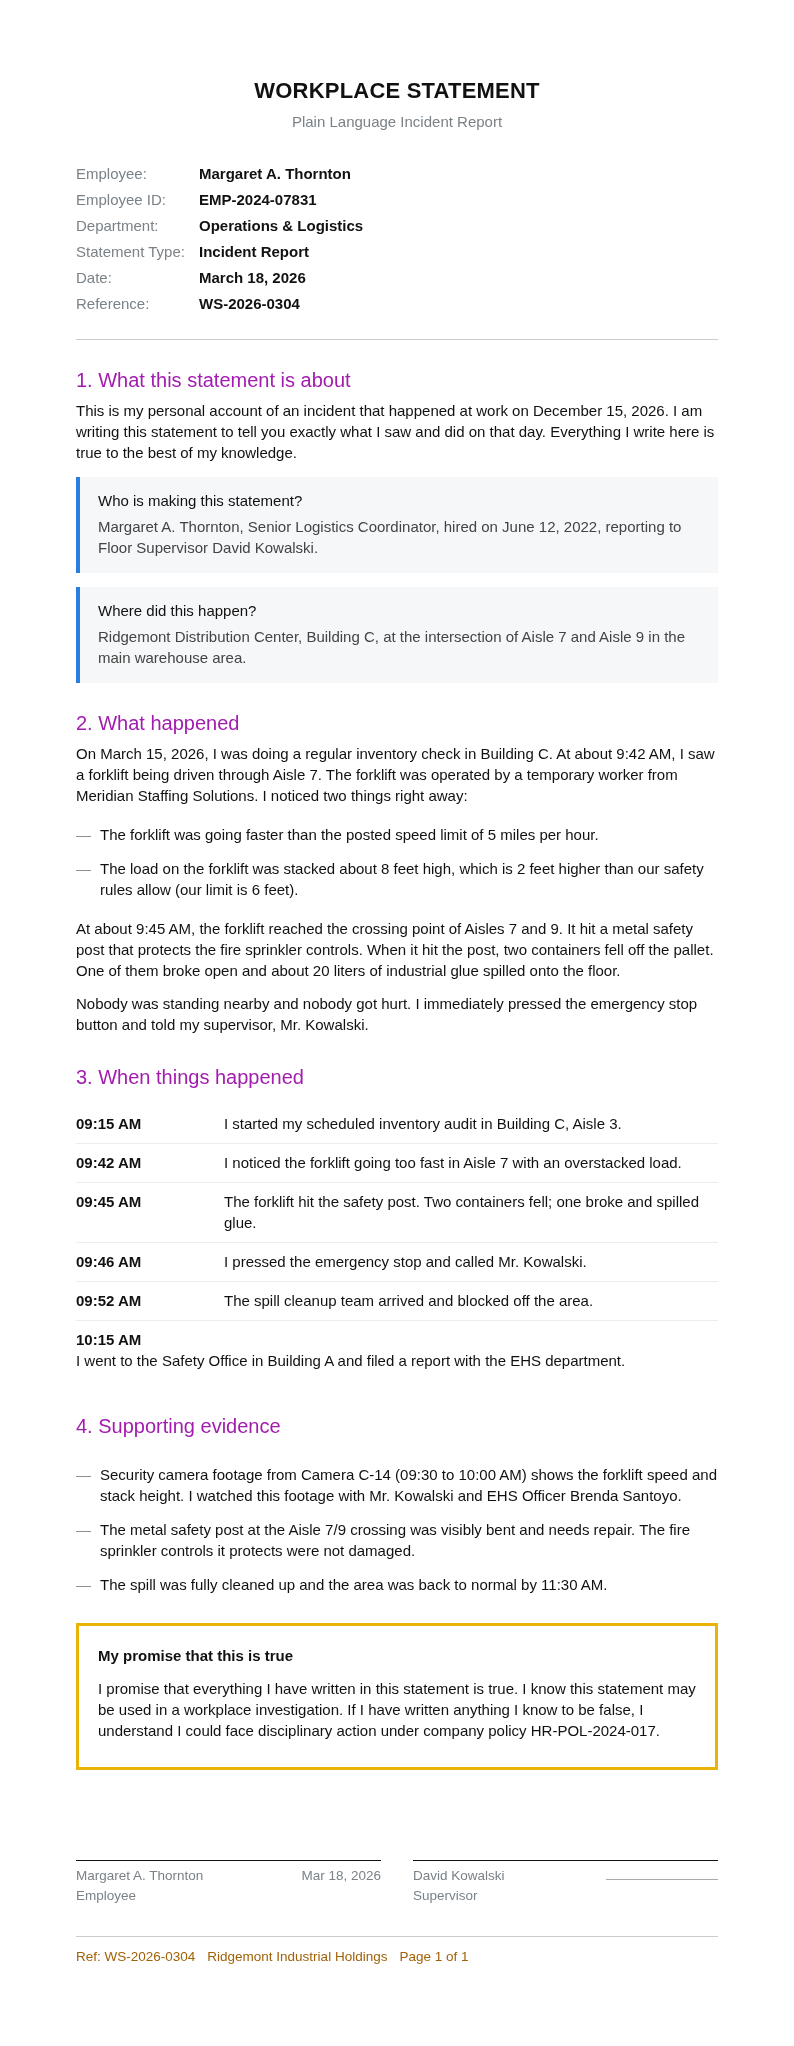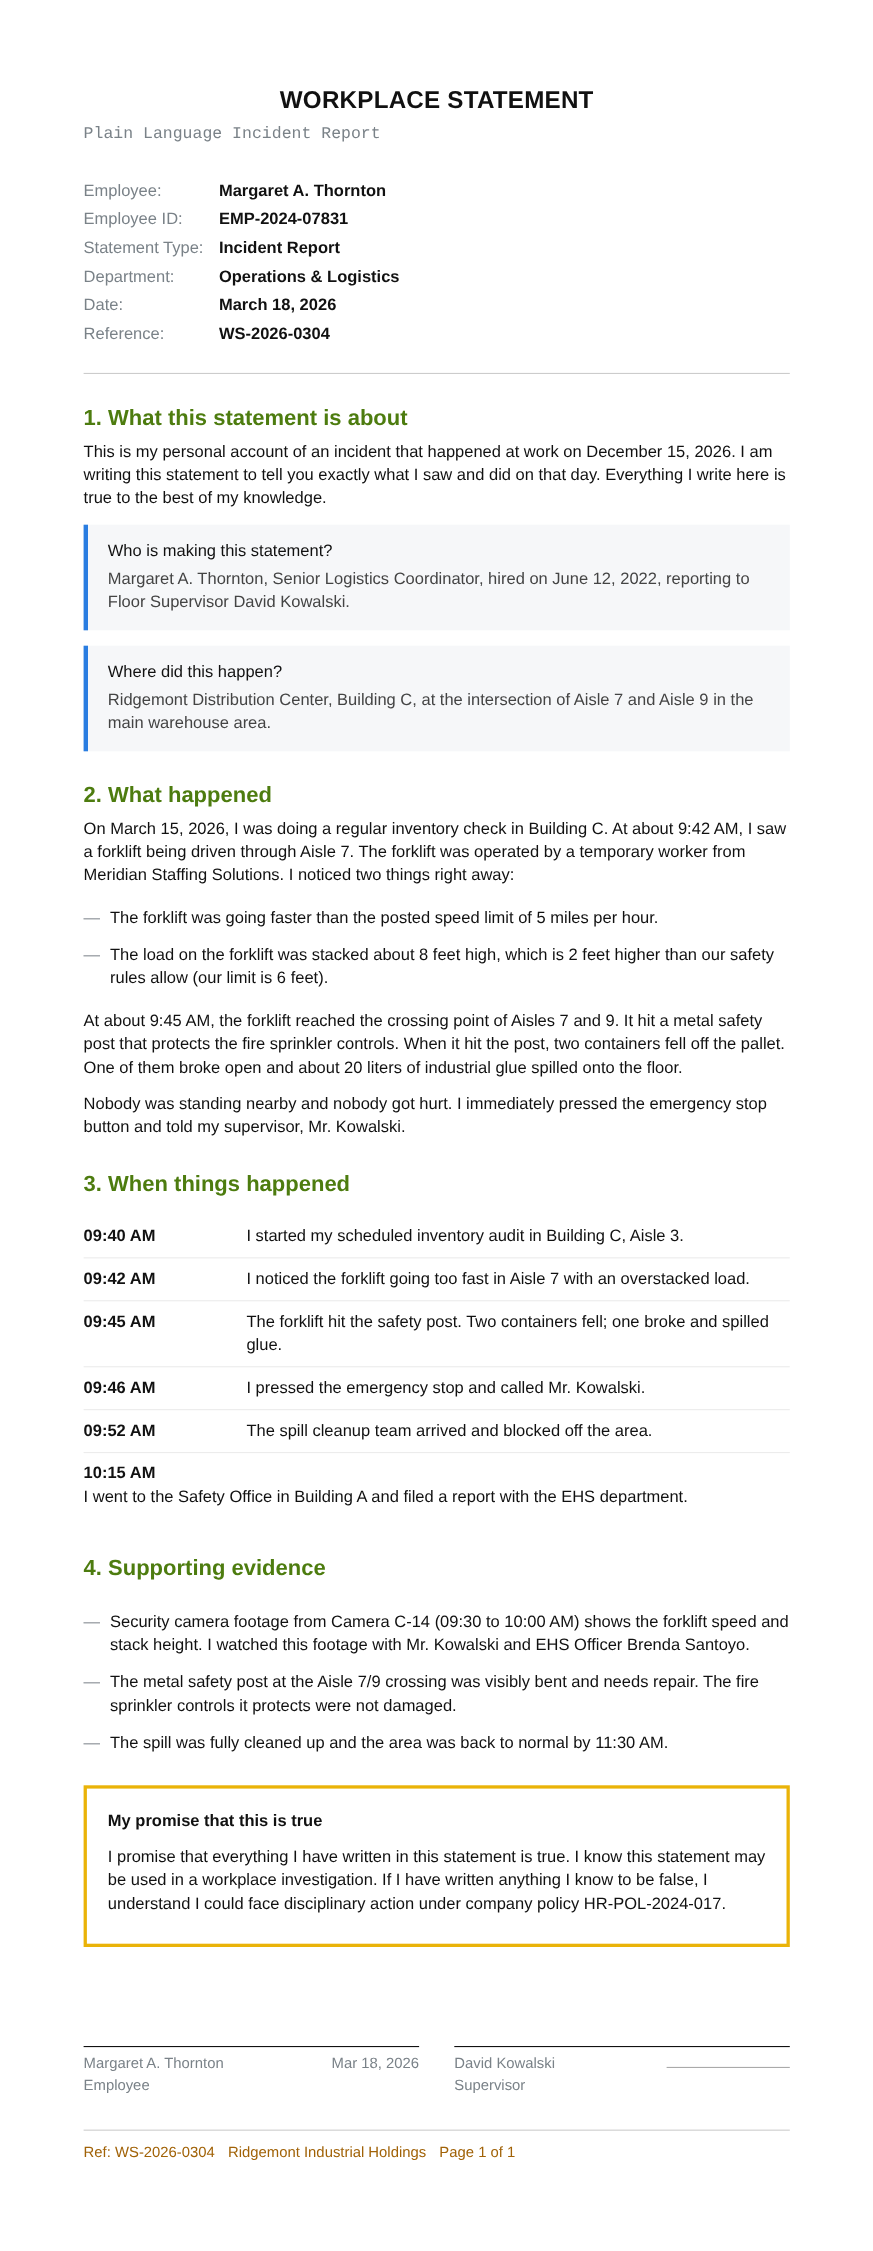--- a/index.html
+++ b/index.html
@@ -10,29 +10,29 @@
       font-family: "Liberation Sans", sans-serif;
       color: #111111;
       position: relative;
     }
     .page { padding: 78px 76px 0 76px; }
     .doc-title {
       text-align: center; font-size: 22px; font-weight: bold; letter-spacing: 0.2px;
       color: #111; line-height: 26px;
     }
     .doc-subtitle {
-      text-align: left; font-size: 15px; color: #7a8288; margin-top: 9px; line-height: 18px; font-family: Liberation Mono, monospace;
+      text-align: center; font-size: 15px; color: #7a8288; margin-top: 9px; line-height: 18px;
     }
     .meta { margin-top: 34px; }
     .meta-row { display: flex; height: 26px; font-size: 15px; }
     .meta-label { width: 123px; color: #7a8288; }
     .meta-value { font-weight: bold; color: #111; }
     .rule { border: none; border-top: 1.5px solid #cccccc; margin-top: 18px; }
     h2 {
-      font-size: 20px; font-weight: bold; color: #4d7c0f; line-height: 24px;
+      font-size: 20px; font-weight: normal; color: #a21caf; line-height: 24px;
     }
     .sec1 h2 { margin-top: 28px; }
     p.body {
       font-size: 15px; line-height: 21px; color: #111; margin-top: 8px;
     }
     .callout {
       background: #f6f7f9; border-left: 4px solid #2a7de1;
       padding: 14px 20px 15px 18px; margin-top: 14px;
     }
     .callout-title { font-size: 15px; font-weight: normal; line-height: 20px; color: #111; }
@@ -82,26 +82,26 @@
   <div class="meta">
     <div class="meta-row">
       <span class="meta-label">Employee:</span>
       <span class="meta-value">Margaret A. Thornton</span>
     </div>
     <div class="meta-row">
       <span class="meta-label">Employee ID:</span>
       <span class="meta-value">EMP-2024-07831</span>
     </div>
     <div class="meta-row">
+      <span class="meta-label">Department:</span>
+      <span class="meta-value">Operations &amp; Logistics</span>
+    </div>
+    <div class="meta-row">
       <span class="meta-label">Statement Type:</span>
       <span class="meta-value">Incident Report</span>
-    </div>
-    <div class="meta-row">
-      <span class="meta-label">Department:</span>
-      <span class="meta-value">Operations &amp; Logistics</span>
     </div>
     <div class="meta-row">
       <span class="meta-label">Date:</span>
       <span class="meta-value">March 18, 2026</span>
     </div>
     <div class="meta-row">
       <span class="meta-label">Reference:</span>
       <span class="meta-value">WS-2026-0304</span>
     </div>
   </div>
@@ -135,21 +135,21 @@
       </li>
     </ul>
     <p class="body">At about 9:45 AM, the forklift reached the crossing point of Aisles 7 and 9. It hit a metal safety post that protects the fire sprinkler controls. When it hit the post, two containers fell off the pallet. One of them broke open and about 20 liters of industrial glue spilled onto the floor.</p>
     <p class="body" style="margin-top:12px">Nobody was standing nearby and nobody got hurt. I immediately pressed the emergency stop button and told my supervisor, Mr. Kowalski.</p>
   </section>
 
   <section class="sec3">
     <h2>3. When things happened</h2>
     <div class="timeline">
       <div class="tl-row">
-        <span class="tl-time">09:40 AM</span>
+        <span class="tl-time">09:15 AM</span>
         <span class="tl-text">I started my scheduled inventory audit in Building C, Aisle 3.</span>
       </div>
       <div class="tl-row">
         <span class="tl-time">09:42 AM</span>
         <span class="tl-text">I noticed the forklift going too fast in Aisle 7 with an overstacked load.</span>
       </div>
       <div class="tl-row">
         <span class="tl-time">09:45 AM</span>
         <span class="tl-text">The forklift hit the safety post. Two containers fell; one broke and spilled glue.</span>
       </div>

